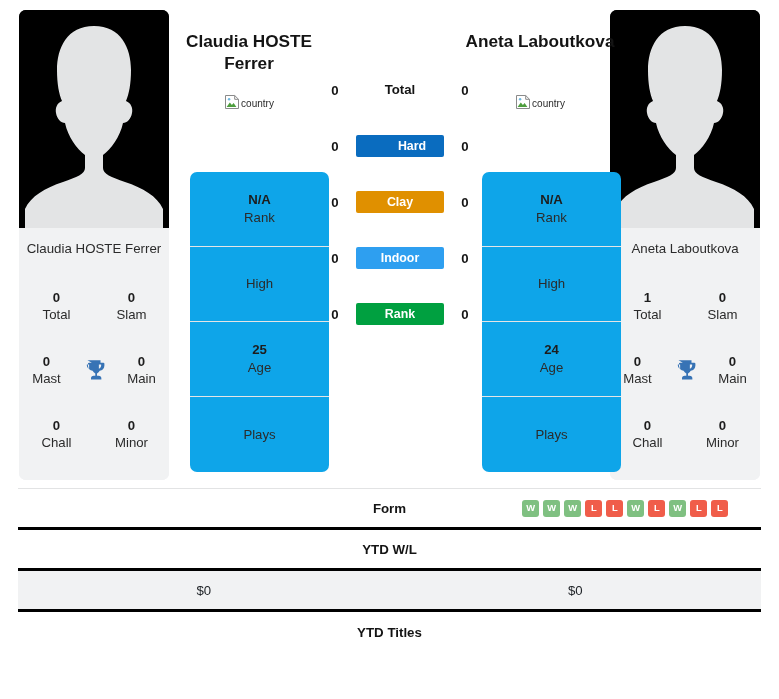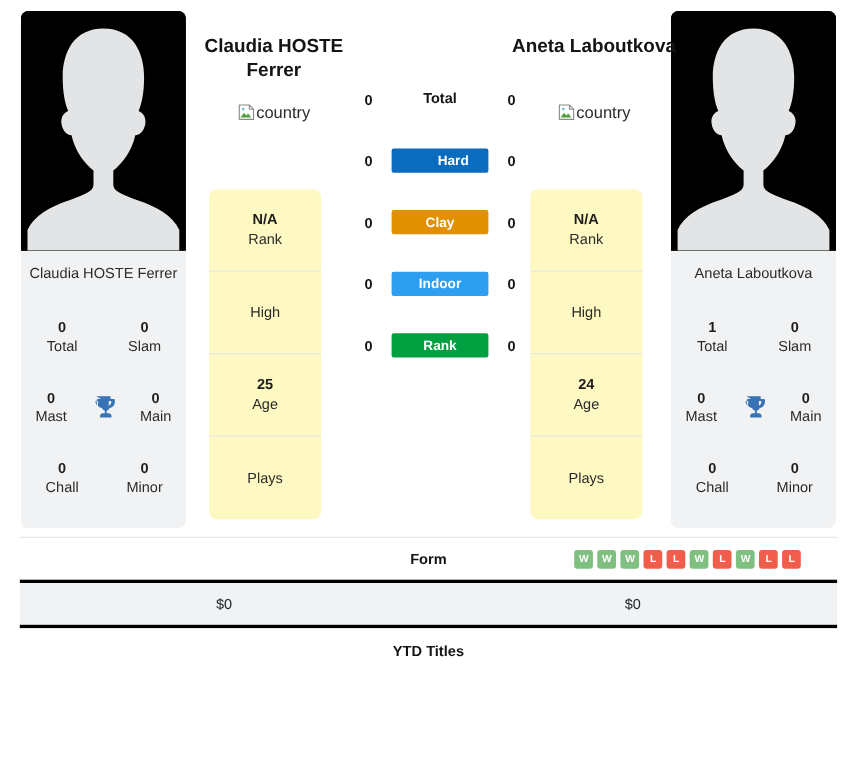--- a/index.html
+++ b/index.html
@@ -100,39 +100,39 @@
   }
   .pname.left  { left: 164px; }
   .pname.right { left: 455px; }
 
   
   .country-holder {
     position: absolute;
     top: 94px;
     width: 170px;
     text-align: center;
-    font-size: 15px;
+    font-size: 10px;
     color: #2b2b2b;
     white-space: nowrap;
   }
   .country-holder.left  { left: 164px; }
   .country-holder.right { left: 455px; }
   .brokenimg {
     display: inline-block;
     vertical-align: -3px;
     width: 16px; height: 16px;
     margin-right: 1px;
   }
 
   
   .info-card {
     position: absolute;
     top: 172px;
-    width: 102px;
-    background: #fef9c3;
+    width: 139px;
+    background: #0ea5e9;
     border-radius: 7px;
     overflow: hidden;
   }
   .info-card.left  { left: 190px; }
   .info-card.right { left: 482px; }
   .ic-row {
     height: 75px;
     display: flex;
     flex-direction: column;
     align-items: center;
@@ -441,20 +441,25 @@
             <span class="fbadge" style="background: rgb(240, 93, 74);">L</span>
             <span class="fbadge" style="background: rgb(240, 93, 74);">L</span>
             <span class="fbadge" style="background: rgb(127, 192, 129);">W</span>
             <span class="fbadge" style="background: rgb(240, 93, 74);">L</span>
             <span class="fbadge" style="background: rgb(127, 192, 129);">W</span>
             <span class="fbadge" style="background: rgb(240, 93, 74);">L</span>
             <span class="fbadge" style="background: rgb(240, 93, 74);">L</span>
           </div>
       </div>
     </div>
+    <div class="ct-row">
+      <div class="ct-left"></div>
+      <div class="ct-mid">YTD W/L</div>
+      <div class="ct-right"></div>
+    </div>
     <div class="ct-row striped">
       <div class="ct-left">$0</div>
       <div class="ct-right">$0</div>
     </div>
     <div class="ct-row last">
       <div class="ct-left"></div>
       <div class="ct-mid">YTD Titles</div>
       <div class="ct-right"></div>
     </div>
   </div>

